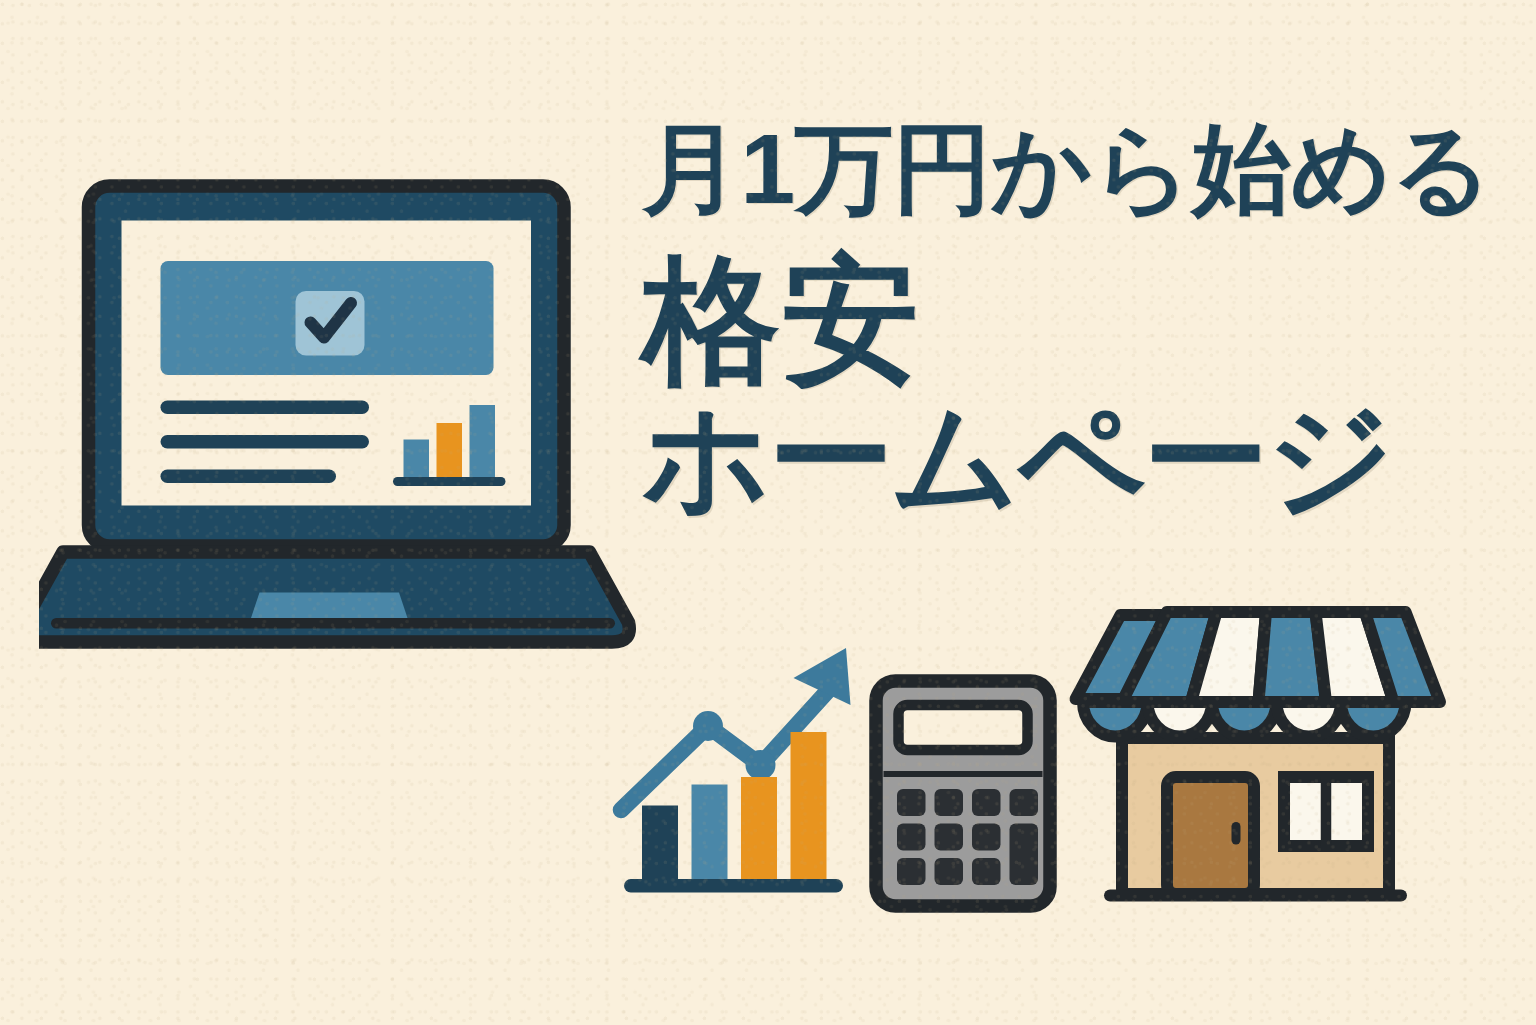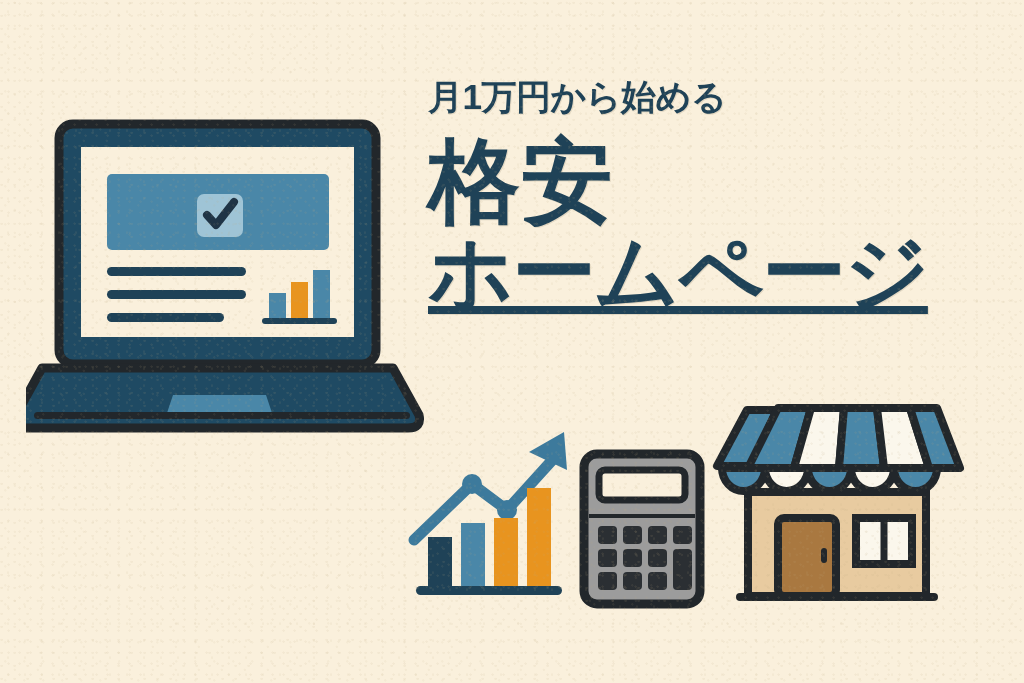--- a/index.html
+++ b/index.html
@@ -36,42 +36,41 @@
   
   #headline {
     position: absolute;
     left: 428px;
     top: 78px;
     width: 580px;
     color: #1f4257;
     text-shadow: 1px 1px 0 rgba(120,110,85,.18);
   }
   .line-sub {
-    font-size: 35px;
+    font-size: 66px;
     font-weight: 700;
     line-height: 1.06;
     letter-spacing: -0.5px;
     white-space: nowrap;
   }
   .line-big {
     font-size: 92px;
     font-weight: 700;
     line-height: 1.08;
     letter-spacing: 1px;
     margin-top: 17px;
     white-space: nowrap;
   }
   .line-big2 {
     font-size: 84px;
     font-weight: 700;
     line-height: 1.08;
     letter-spacing: -2px;
     margin-top: -4px;
     white-space: nowrap;
-    text-decoration: underline;
   }
 
   
   .art { position: absolute; }
   #laptop-art   { left: 26px;  top: 110px; }
   #growth-art   { left: 404px; top: 412px; }
   #calc-art     { left: 578px; top: 448px; }
   #shop-art     { left: 708px; top: 396px; }
 </style>
 </head>

